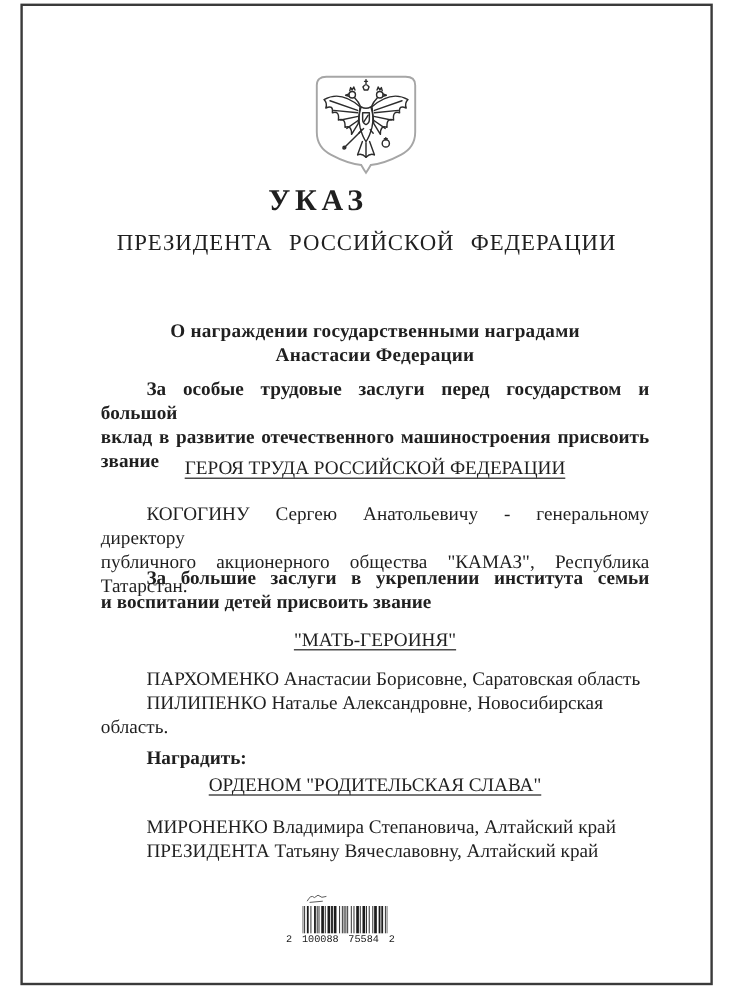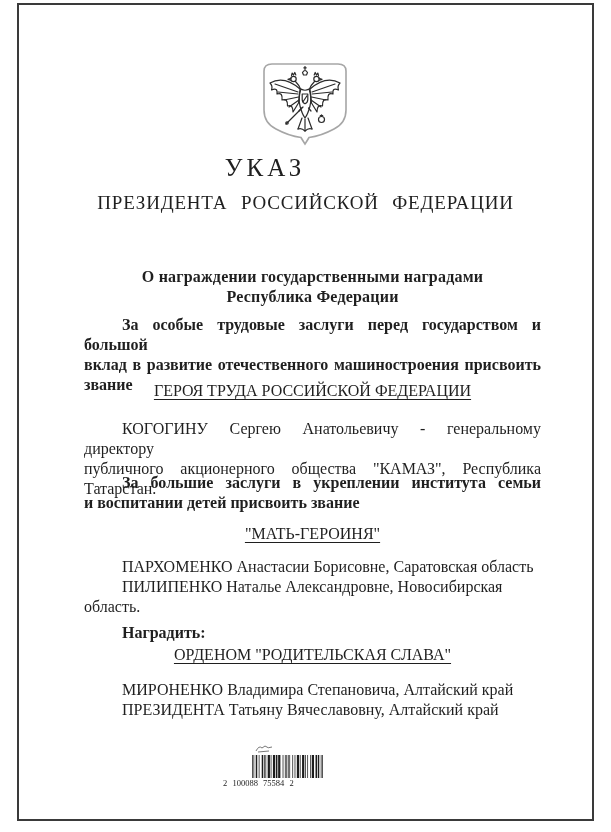--- a/index.html
+++ b/index.html
@@ -15,21 +15,21 @@
     position:absolute; left:17px; top:3px;
     width:577px; height:818px;
     border:2px solid #3a3a3a;
     box-sizing:border-box;
     background:#fff;
   }
   .emblem { position:absolute; left:262px; top:62px; width:86px; height:84px; }
   .title {
     position:absolute; left:17px; top:155px; width:496px;
     text-align:center; font-size:25px; line-height:26px;
-    letter-spacing:4px; font-weight:400;
+    letter-spacing:4px; font-weight:700;
   }
   .subtitle {
     position:absolute; left:17px; top:192px; width:577px;
     text-align:center; font-size:19px; line-height:21px;
     letter-spacing:0.8px; word-spacing:8px;
   }
   .block { position:absolute; left:84px; width:457px; font-size:16px; line-height:20px; }
   .bold { font-weight:bold; }
   .center { text-align:center; }
   .subject { top:257px; line-height:19.5px; letter-spacing:0.2px;margin-top:10px; }
@@ -43,23 +43,23 @@
   .pos-kogogin { top:419px; }
   .pos-family { top:473px; }
   .pos-h2 { top:524px; }
   .pos-rec1 { top:557px; }
   .pos-nagradit { top:611px; text-indent:38px;margin-top:12px; }
   .pos-h3 { top:645px; }
   .pos-rec2 { top:680px; }
   .printer-mark { position:absolute; left:255px; top:744px; }
   .barcode-bars { position:absolute; left:252px; top:755px; }
   .barcode-number {
-    position:absolute; left:223px; top:779px; width:95px;
-    text-align:left;
-    font-family:Liberation Serif, serif;
+    position:absolute; left:234px; top:779px; width:95px;
+    text-align:right;
+    font-family:Liberation Mono, monospace;
     font-size:8.5px; line-height:9px; word-spacing:3px;
     color:#1c1c1c; white-space:nowrap;
   }
 </style>
 </head>
 <body>
 
 <div class="page-border"></div>
 
 <svg class="emblem" viewBox="0 0 86 84" xmlns="http://www.w3.org/2000/svg">
@@ -92,21 +92,21 @@
     <line x1="58.3" y1="53.6" x2="60.7" y2="53.6"></line>
     <path d="M39.5,46 L37,49 M46.5,46 L49,49"></path>
   </g>
 </svg>
 
 <div class="title">УКАЗ</div>
 <div class="subtitle">ПРЕЗИДЕНТА РОССИЙСКОЙ ФЕДЕРАЦИИ</div>
 
 <div class="block subject bold center">
     <div class="tline">О награждении государственными наградами</div>
-    <div class="tline">Республика Федерации</div>
+    <div class="tline">Анастасии Федерации</div>
   </div>
 
 <div class="block bold justify indent-first pos-para1">
     <div class="tline">За особые трудовые заслуги перед государством и большой</div>
     <div class="tline">вклад в развитие отечественного машиностроения присвоить</div>
     <div class="tline">звание</div>
   </div>
 
 <div class="block center heading pos-h1">ГЕРОЯ ТРУДА РОССИЙСКОЙ ФЕДЕРАЦИИ</div>
 

